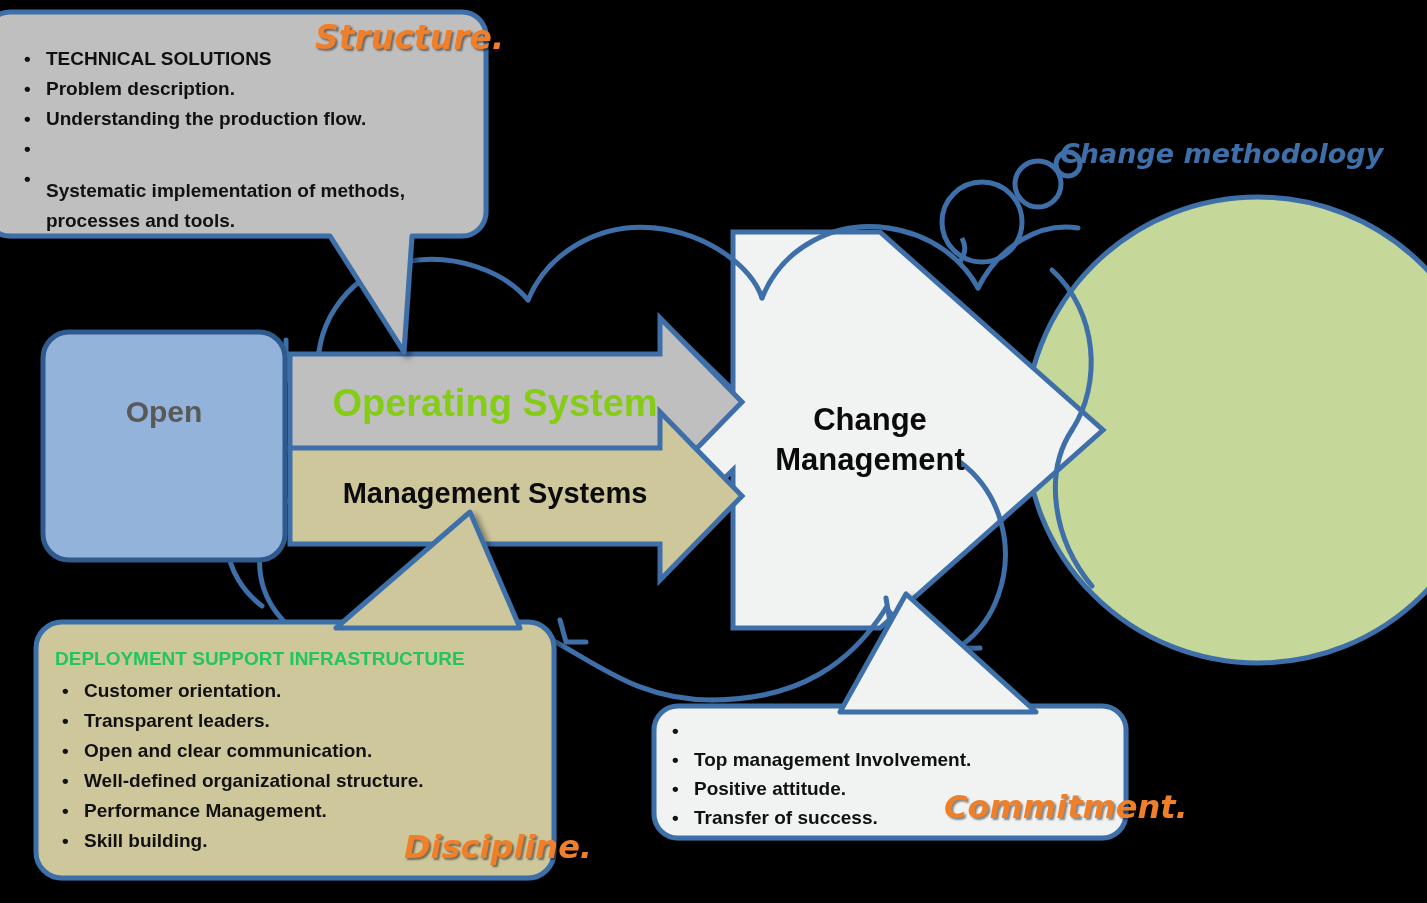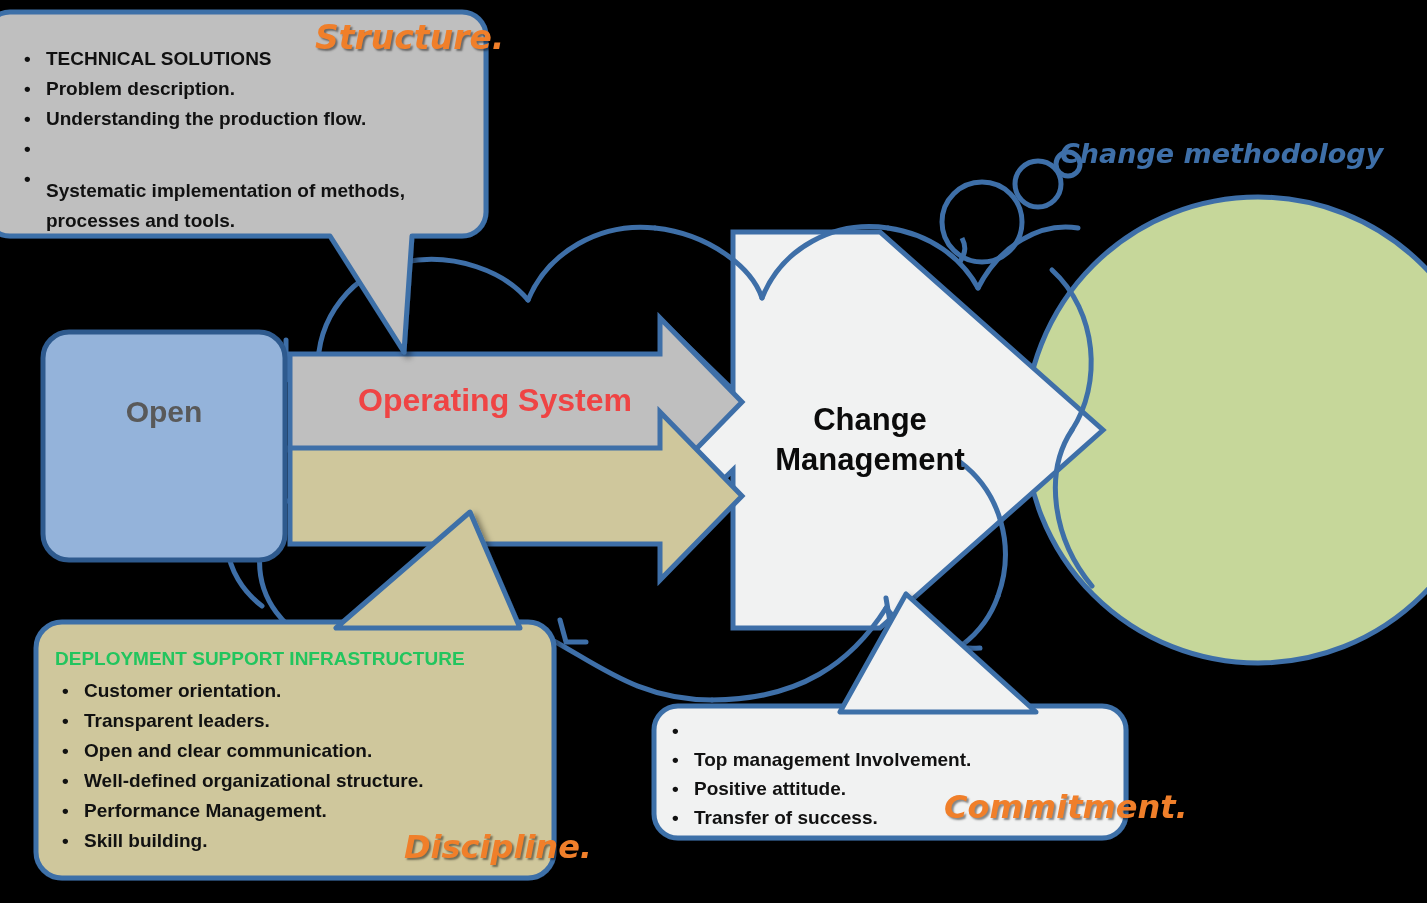--- a/index.html
+++ b/index.html
@@ -85,22 +85,25 @@
     <path d="M 290,448 L 660,448 L 660,412 L 742,496 L 660,580 L 660,544 L 290,544 Z" fill="#cfc79c" stroke="#3e6fa8" stroke-width="5" stroke-linejoin="miter"></path>
   </svg>
 
   <svg class="layer" viewBox="0 0 1427 903">
     <rect x="43" y="332" width="242" height="228" rx="26" ry="26" fill="#94b3da" stroke="#2e5a8e" stroke-width="5"></rect>
   </svg>
   <div class="ctr" style="left:43px;top:395px;width:242px;font-size:30px;color:#595959;">
     <div>Open</div>
   </div>
 
-  <div class="ctr" style="left:300px;top:382px;width:390px;font-size:32px;color:#ef4444;">
+  <div class="ctr" style="left:300px;top:382px;width:390px;font-size:38px;color:#84cc16;">
     <span>Operating System</span>
+  </div>
+  <div class="ctr" style="left:290px;top:477px;width:410px;font-size:29px;color:#0b0b0b;">
+    <span>Management Systems</span>
   </div>
   <div class="ctr" style="left:755px;top:400px;width:230px;font-size:31px;color:#0b0b0b;line-height:1.3;">
     <div>Change</div>
     <div>Management</div>
   </div>
 
 
   <div style="position:absolute;left:1060px;top:138px;font-family:'DejaVu Sans',sans-serif;
               font-weight:bold;font-style:italic;font-size:27px;color:#3e6fa8;white-space:nowrap;">
     <span>Change methodology</span>

